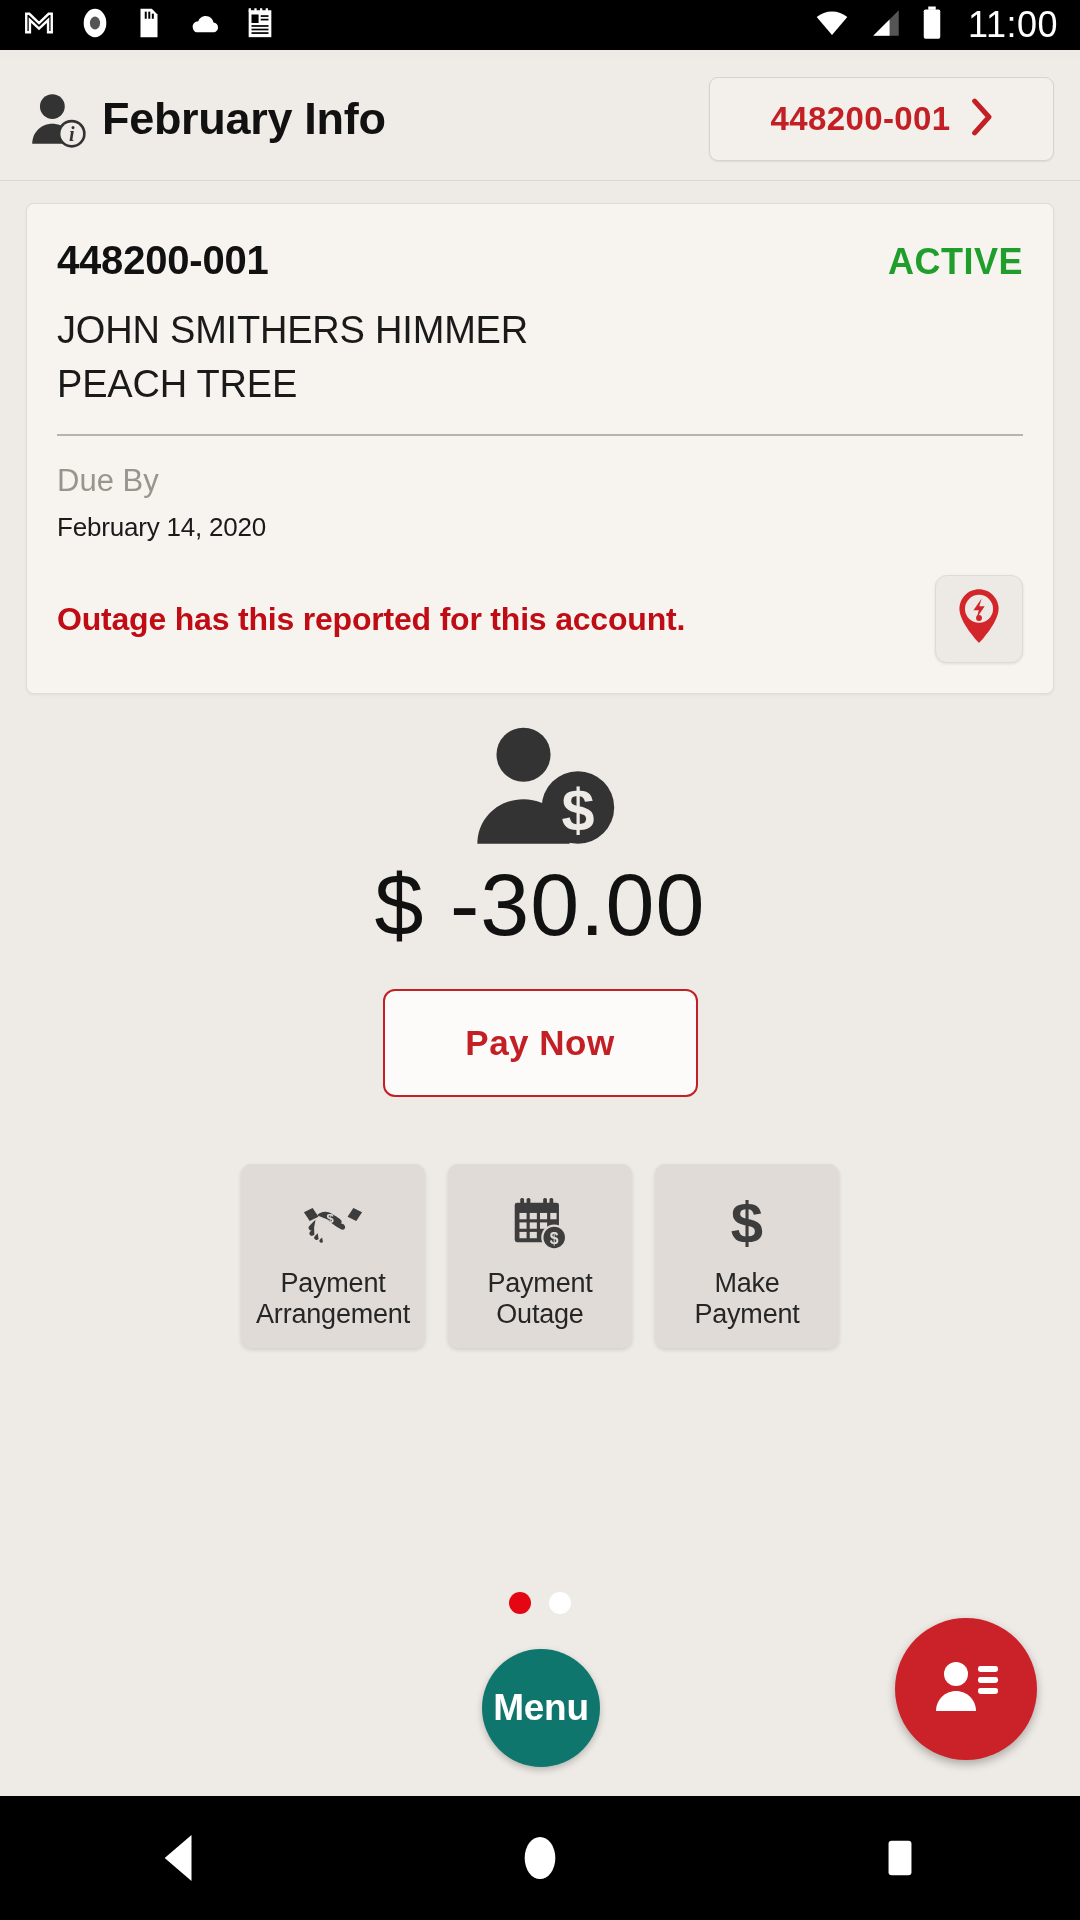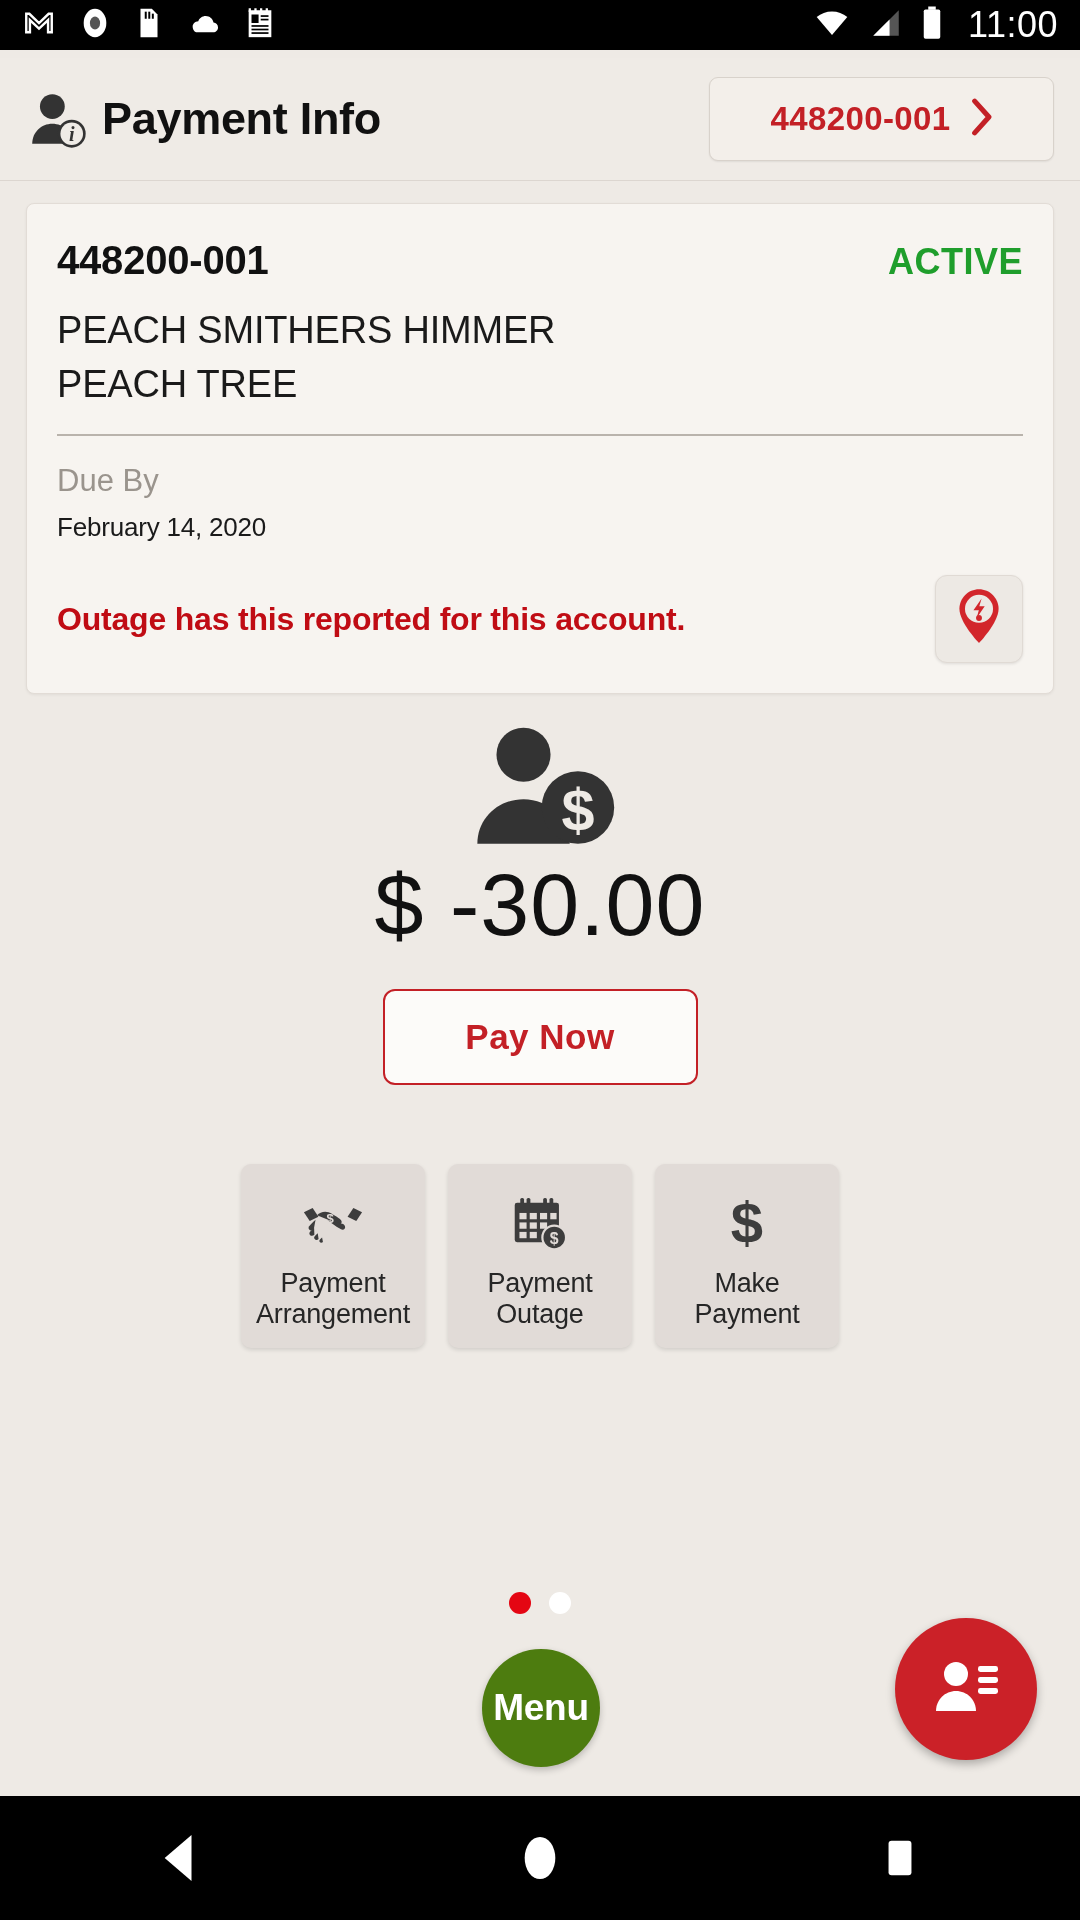--- a/index.html
+++ b/index.html
@@ -73,21 +73,21 @@
   
   .balance-area { position: absolute; top: 725px; left: 0; width: 1080px; text-align: center; }
   .balance-icon { display: block; margin: 0 auto; }
   .balance-amount {
     font-size: 88px; color: #111; font-weight: 400; margin-top: 10px;
     letter-spacing: 1px; line-height: 1;
   }
   .paynow {
     display: inline-flex; align-items: center; justify-content: center;
     margin-top: 40px;
-    width: 315px; height: 96px;
+    width: 315px; height: 108px;
     border: 2px solid #C32026; border-radius: 12px;
     background: #FCFBF9; color: #C32026;
     font-size: 35px; font-weight: bold; letter-spacing: 0.5px;
   }
 
   
   .tiles {
     position: absolute; top: 1164px; left: 0; width: 1080px;
     display: flex; justify-content: center; gap: 23px;
   }
@@ -109,21 +109,21 @@
     display: flex; justify-content: center; align-items: center; gap: 18px;
   }
   .dot { width: 22px; height: 22px; border-radius: 50%; }
   .dot.active { background: #E40613; }
   .dot.inactive { background: #FFFFFF; }
 
   
   .menu-btn {
     position: absolute; top: 1649px; left: 482px;
     width: 118px; height: 118px; border-radius: 50%;
-    background: #4d7c0f;
+    background: #0f766e;
     display: flex; align-items: center; justify-content: center;
     color: #fff; font-size: 37px; font-weight: bold; letter-spacing: -0.3px;
     box-shadow: 0 3px 7px rgba(0,0,0,0.22);
   }
   .fab {
     position: absolute; top: 1618px; left: 895px;
     width: 142px; height: 142px; border-radius: 50%;
     background: #CB2128;
     display: flex; align-items: center; justify-content: center;
     box-shadow: 0 4px 10px rgba(0,0,0,0.28);
@@ -208,37 +208,37 @@
   <div class="appbar">
     <span class="appbar-icon">
       <svg width="62" height="62" viewBox="0 0 40 40">
         <circle cx="17" cy="12" r="8" fill="#333"></circle>
         <path d="M4 36c0-7.5 5.8-13 13-13s13 5.5 13 13z" fill="#333"></path>
         <circle cx="29.5" cy="29.5" r="9" fill="#333"></circle>
         <circle cx="29.5" cy="29.5" r="7.3" fill="#EFEBE6"></circle>
         <text x="29.5" y="34.4" font-family="Liberation Serif, serif" font-size="13" font-style="italic" font-weight="bold" fill="#333" text-anchor="middle">i</text>
       </svg>
     </span>
-    <div class="appbar-title">Payment Info</div>
+    <div class="appbar-title">February Info</div>
     <div class="acct-chip">
       <span class="acct-chip-text">448200-001</span>
       <span class="chev">
         <svg width="24" height="38" viewBox="0 0 14 24">
             <path d="M3 2l9 10-9 10" fill="none" stroke="#C32026" stroke-width="3.2" stroke-linecap="round" stroke-linejoin="round"></path>
           </svg>
       </span>
     </div>
   </div>
 
   <div class="card">
     <div class="card-row1">
       <span class="acct-num">448200-001</span>
       <span class="acct-status">ACTIVE</span>
     </div>
-    <div class="cust-name">PEACH SMITHERS HIMMER</div>
+    <div class="cust-name">JOHN SMITHERS HIMMER</div>
     <div class="cust-addr">PEACH TREE</div>
     <div class="divider"></div>
     <div class="due-label">Due By</div>
     <div class="due-date">February 14, 2020</div>
     <div class="outage-row">
       <span class="outage-text">Outage has this reported for this account.</span>
       <span class="outage-btn">
         <span>
           <svg width="58" height="62" viewBox="0 0 34 38">
             <path d="M17 2C10.4 2 5 7.4 5 14c0 8.6 12 21 12 21s12-12.4 12-21c0-6.6-5.4-12-12-12z" fill="#D2262B"></path>

